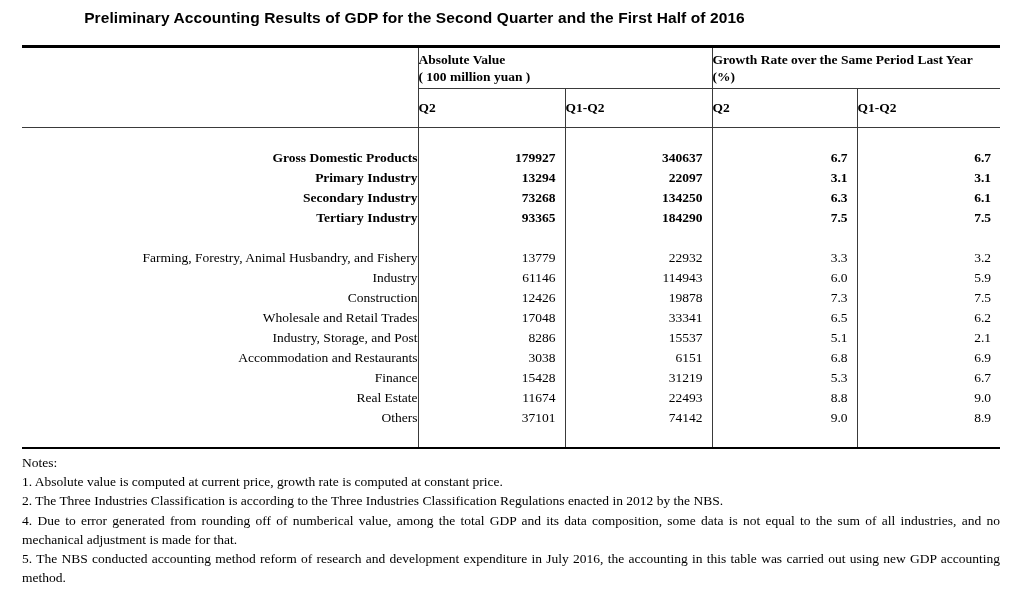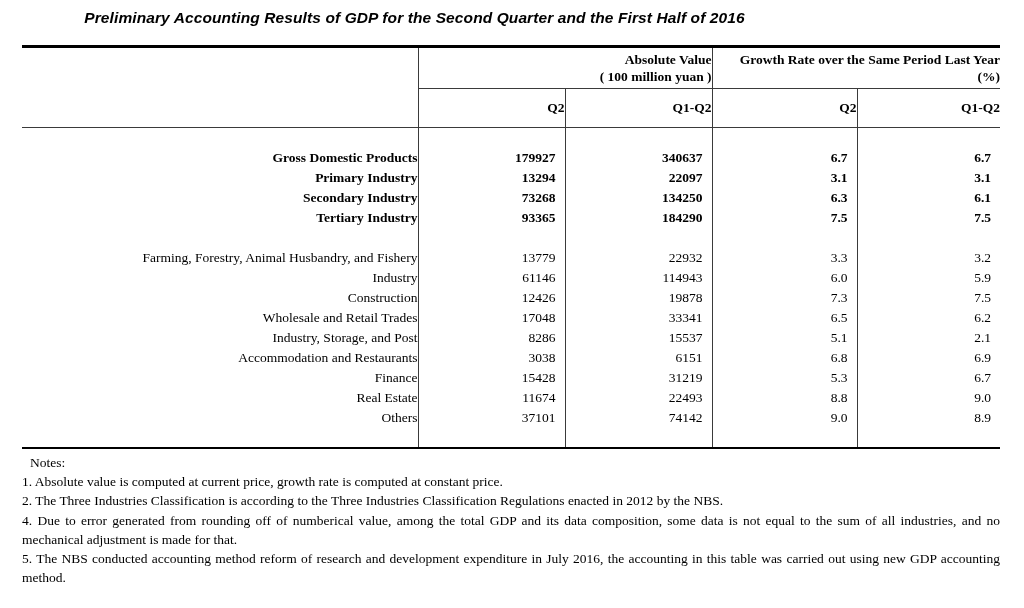--- a/index.html
+++ b/index.html
@@ -12,21 +12,20 @@
     overflow: hidden;
   }
   .title {
     position: absolute;
     top: 9px; left: 0; width: 829px;
     text-align: center;
     font-family: "Liberation Sans", sans-serif;
     font-weight: bold;
     font-size: 15.5px;
     letter-spacing: 0.1px;
-    font-style: italic;
   }
   table.gdp {
     position: absolute;
     left: 22px; top: 45px;
     width: 978px;
     border-collapse: collapse;
     table-layout: fixed;
     border-top: 3px solid #000;
     border-bottom: 2px solid #000;
   }
@@ -35,39 +34,39 @@
   col.c-2 { width: 147px; }
   col.c-3 { width: 145px; }
   col.c-4 { width: 143px; }
   th, td {
     padding: 0;
     font-size: 13.5px;
     vertical-align: middle;
     overflow: hidden;
     white-space: nowrap;
   }
-  th { font-weight: bold; text-align: right; }
+  th { font-weight: bold; text-align: left; }
   tr.hrow1 { height: 42px; }
   tr.hrow2 { height: 39px; }
   tbody tr { height: 20px; }
   .br  { border-right: 1px solid #3a3a3a; }
   .bb  { border-bottom: 1px solid #3a3a3a; }
   th.grp div { line-height: 17px; }
   td.lbl { text-align: right; padding-left: 8px; }
   td.num { text-align: right; padding-right: 9px; }
   tbody tr.bold td { font-weight: bold; }
   .notes {
     position: absolute;
     left: 22px; top: 453px;
     width: 978px;
     font-size: 13.5px;
     line-height: 19.2px;
   }
   .notes p { text-align: justify; }
-  .notes .nh { text-align: left; margin-left: 8px; }
+  .notes .nh { text-align: left; }
 </style>
 </head>
 <body>
 
 <div class="title">Preliminary Accounting Results of GDP for the Second Quarter and the First Half of 2016</div>
 
 <table class="gdp">
   <colgroup>
     <col class="c-stub">
       <col class="c-1">

